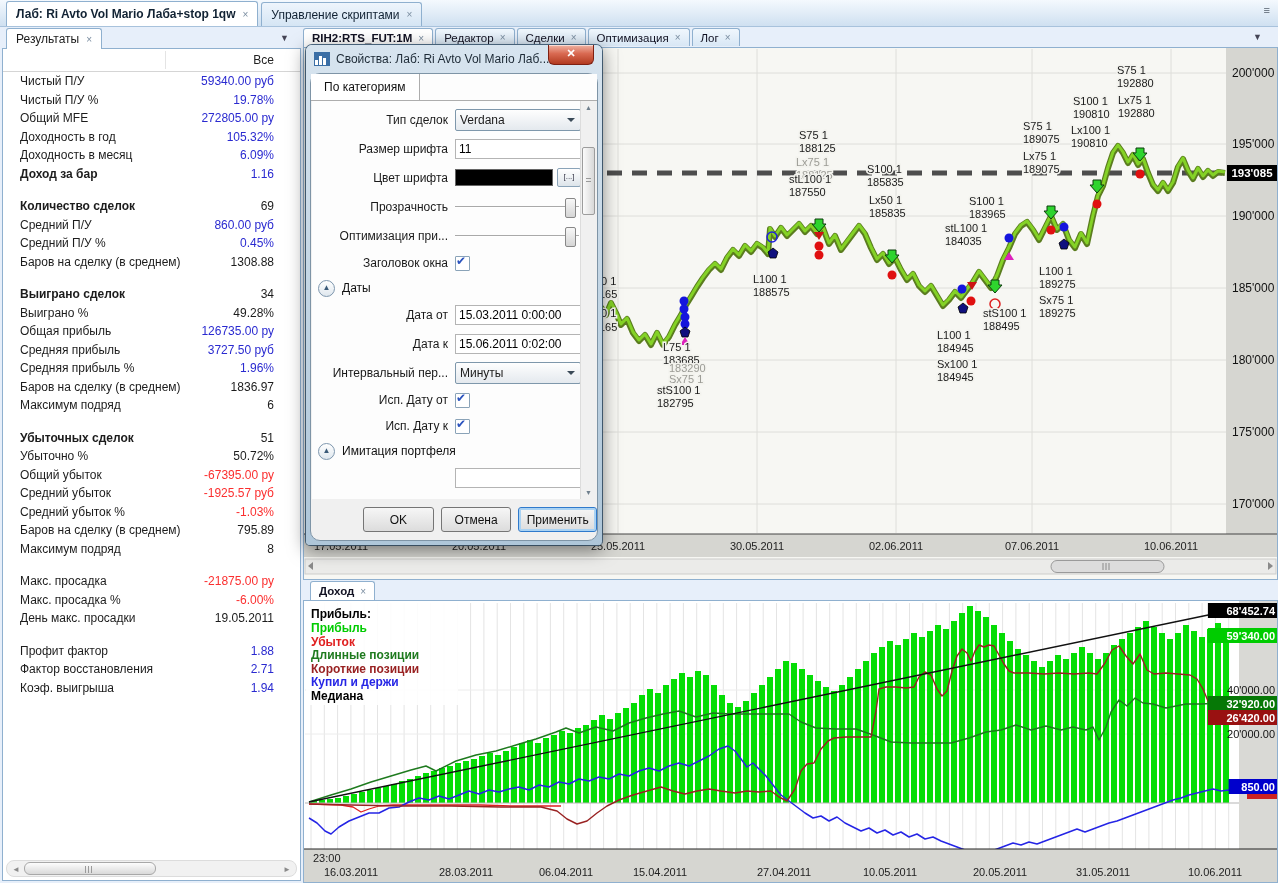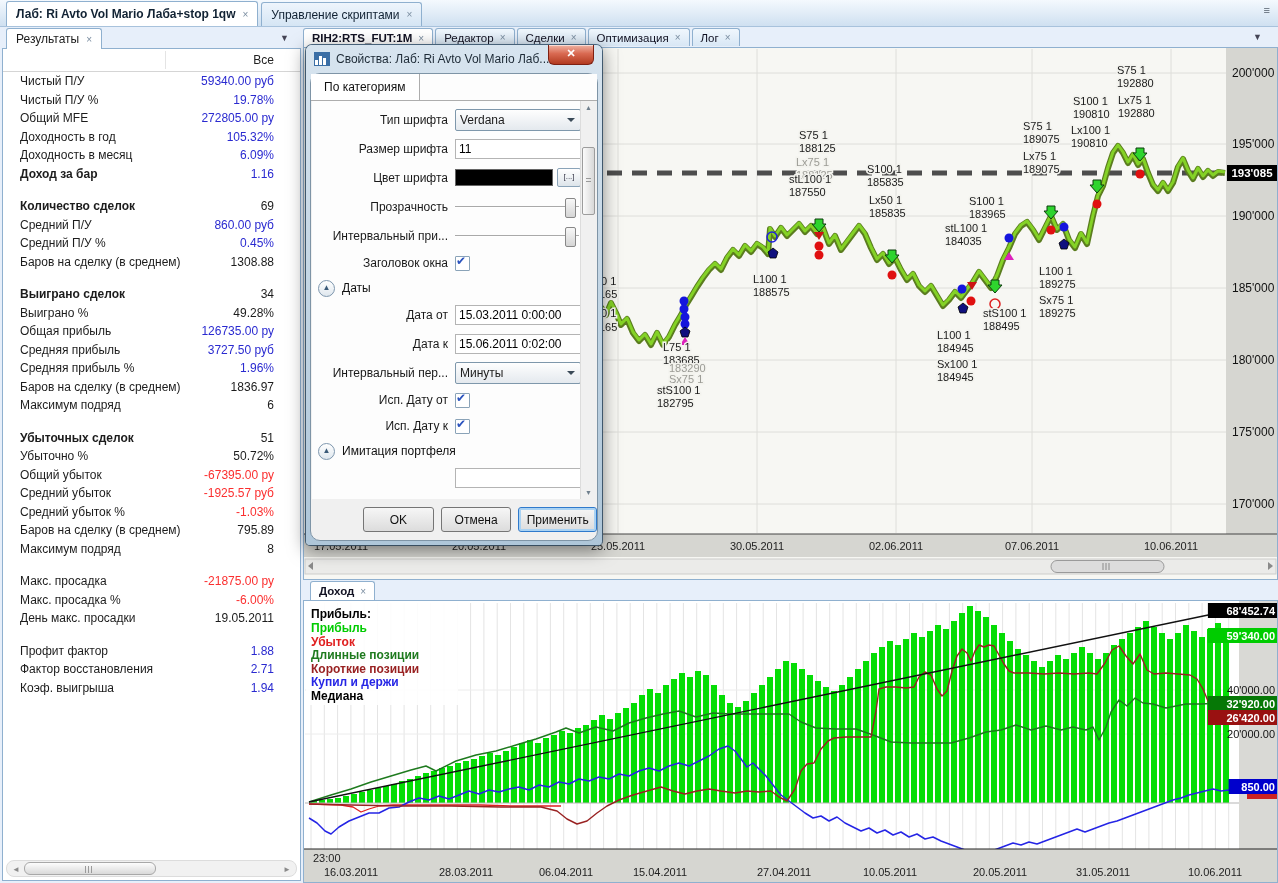--- a/index.html
+++ b/index.html
@@ -662,21 +662,21 @@
       </span>
     <span class="dlg-title">Свойства: Лаб: Ri Avto Vol Mario Лаб...</span>
   </div>
   <div class="dlg-close"><span>✕</span></div>
   <div class="dlg-inner">
     <div class="dlg-tabstrip">
       <div class="dlg-tab">По категориям</div>
     </div>
     <div class="dlg-content" id="dlg-fields">
         <div class="drow">
-          <div class="dlbl">Тип шрифта</div>
+          <div class="dlbl">Тип сделок</div>
           <div class="dctl">
             <div class="dcombo">Verdana</div>
           </div>
         </div>
         <div class="drow">
           <div class="dlbl">Размер шрифта</div>
           <div class="dctl">
             <input class="dinput" value="11" style="">
           </div>
         </div>
@@ -689,21 +689,21 @@
         </div>
         <div class="drow">
           <div class="dlbl">Прозрачность</div>
           <div class="dctl">
             <div class="dslider">
               <div class="dthumb"></div>
             </div>
           </div>
         </div>
         <div class="drow">
-          <div class="dlbl">Интервальный при...</div>
+          <div class="dlbl">Оптимизация при...</div>
           <div class="dctl">
             <div class="dslider">
               <div class="dthumb"></div>
             </div>
           </div>
         </div>
         <div class="drow chk">
           <div class="dlbl">Заголовок окна</div>
           <div class="dctl">
             <div class="dcheck on"></div>

